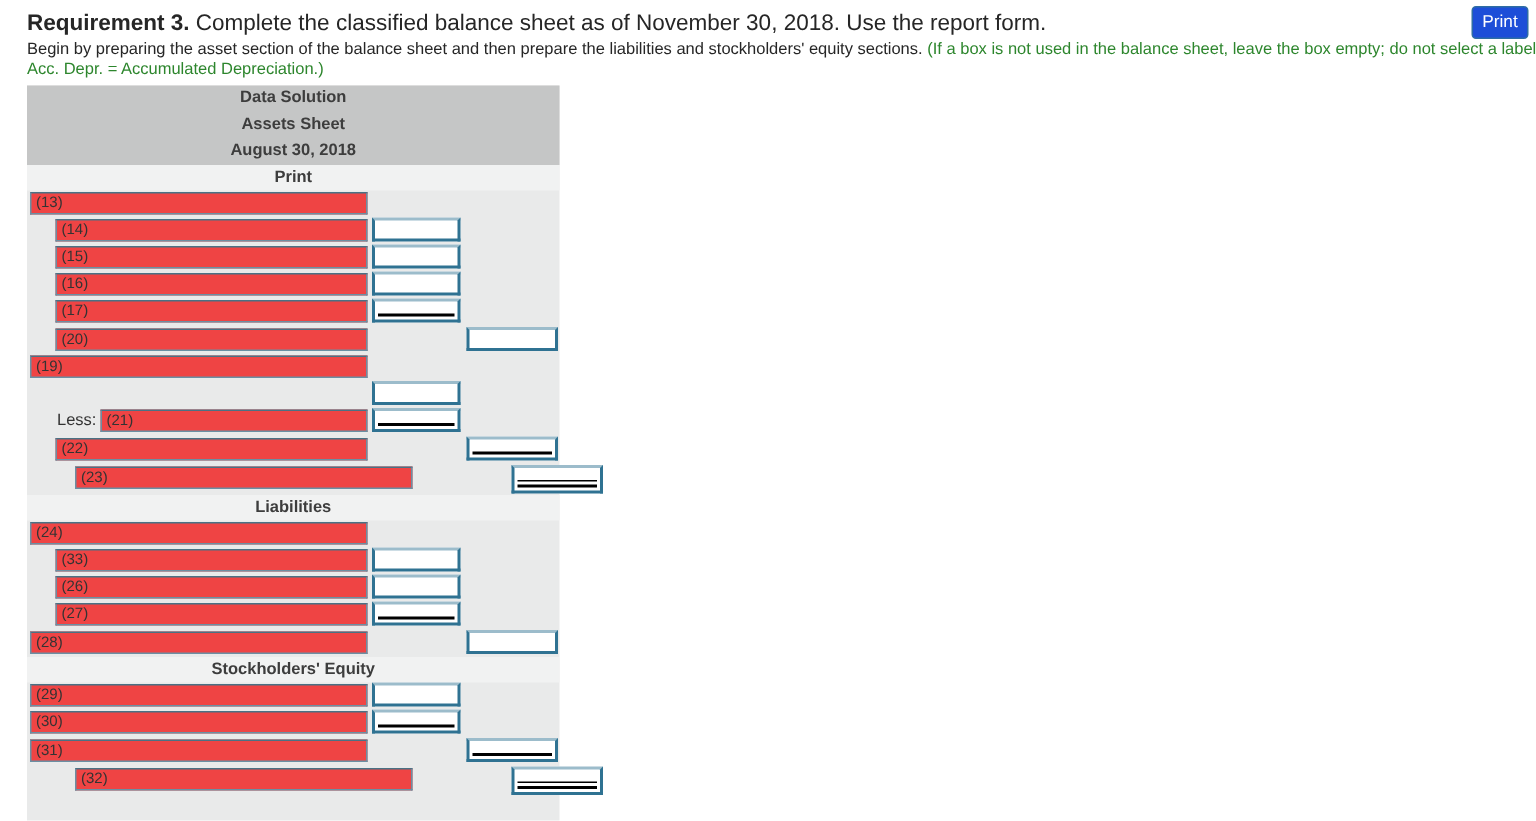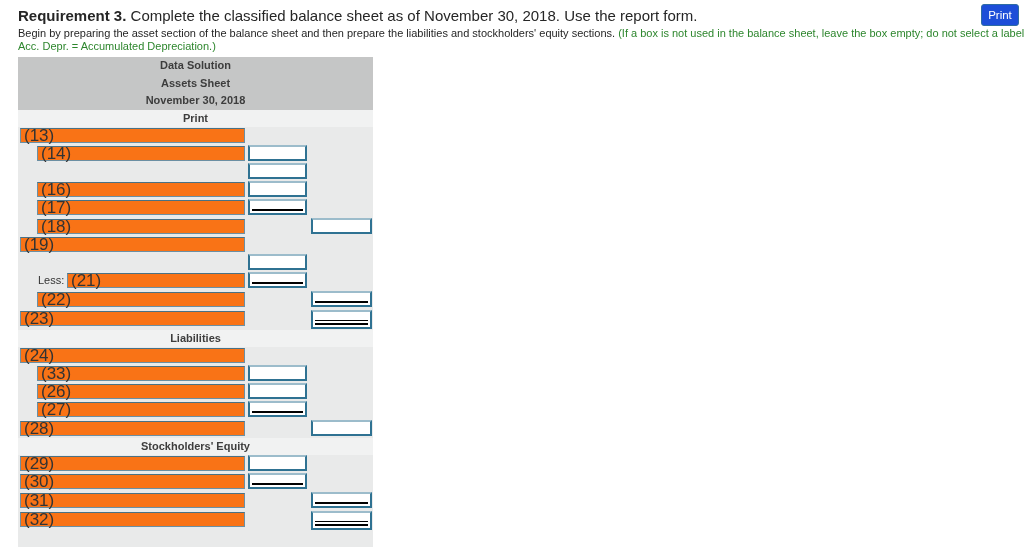--- a/index.html
+++ b/index.html
@@ -26,25 +26,25 @@
            padding-bottom:23px; }
   .sheet-header { background:#c5c6c6; }
   .title-line { height:17.5px; line-height:17.5px; text-align:center; font-size:11px;
                 font-weight:bold; color:#3d3d3d; }
 
   .section-row { height:17px; line-height:17px; text-align:center; font-size:11px;
                  font-weight:bold; color:#3d3d3d; background:#f1f2f2; }
 
   .row { position:relative; height:18px; }
   .row.tall { height:19px; }
-  .row.taller { height:20px; }
+  .row.taller { height:20px;margin-left:30px; }
 
-  .sel { position:absolute; top:1px; height:15px; background:#f97316;
+  .sel { position:absolute; top:1px; height:15px; background:#ef4444;
          border:1px solid #6b8fa3; border-top-color:#4a7184;
-         font-size:17px; line-height:13px; color:#333; padding-left:3px; cursor:pointer; }
+         font-size:10px; line-height:13px; color:#333; padding-left:3px; cursor:pointer; }
   .sel.i0 { left:2px;  width:225px; }
   .sel.i1 { left:19px; width:208px; }
   .sel.i2 { left:49px; width:178px; }
 
   .less-label { position:absolute; left:20px; top:2px; font-size:11px; color:#333; }
 
   .amount { position:absolute; top:0; height:16px; background:#fff;
             border:2px solid #2f7292; border-top-color:#9cbccb; cursor:text; }
   .amount.c2 { left:230px; width:59px; }
   .amount.c3 { left:293px; width:61px; }
@@ -64,46 +64,47 @@
 
   <div class="instructions">
     <div><span>Begin by preparing the asset section of the balance sheet and then prepare the liabilities and stockholders' equity sections. </span><span class="green">(If a box is not used in the balance sheet, leave the box empty; do not select a label or enter a zero. Abbreviation used:</span></div>
     <div class="green">Acc. Depr. = Accumulated Depreciation.)</div>
   </div>
 
   <div class="sheet">
     <div class="sheet-header">
       <div class="title-line">Data Solution</div>
       <div class="title-line">Assets Sheet</div>
-      <div class="title-line">November 30, 2018</div>
+      <div class="title-line">August 30, 2018</div>
     </div>
     <div id="sheet-rows">
         <div class="section-row">Print</div>
         <div class="row">
           <div class="sel i0">(13)</div>
         </div>
         <div class="row">
           <div class="sel i1">(14)</div>
           <div class="amount c2"></div>
         </div>
         <div class="row">
+          <div class="sel i1">(15)</div>
           <div class="amount c2"></div>
         </div>
         <div class="row">
           <div class="sel i1">(16)</div>
           <div class="amount c2"></div>
         </div>
         <div class="row tall">
           <div class="sel i1">(17)</div>
           <div class="amount c2">
             <div class="rule b1"></div>
           </div>
         </div>
         <div class="row">
-          <div class="sel i1">(18)</div>
+          <div class="sel i1">(20)</div>
           <div class="amount c3"></div>
         </div>
         <div class="row">
           <div class="sel i0">(19)</div>
         </div>
         <div class="row">
           <div class="amount c2"></div>
         </div>
         <div class="row tall">
           <span class="less-label">Less:</span>

